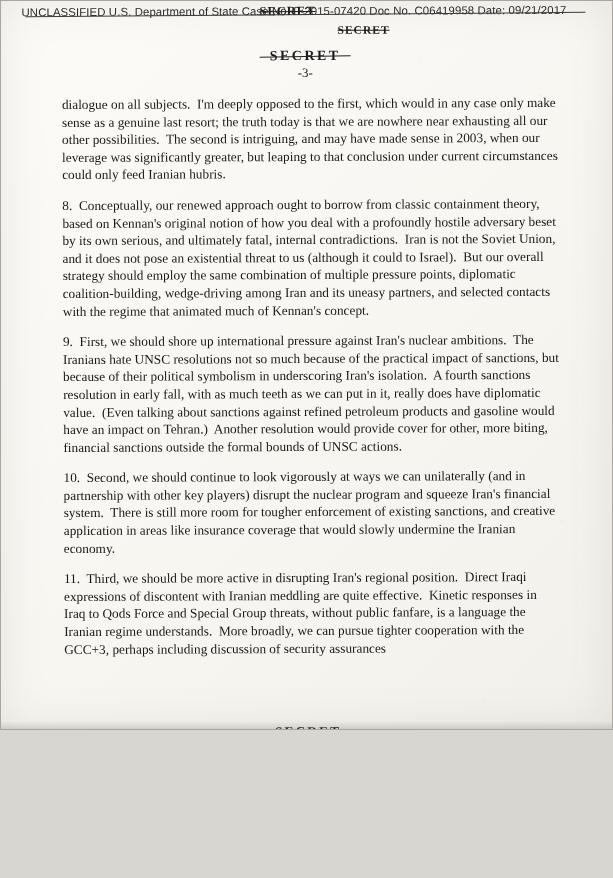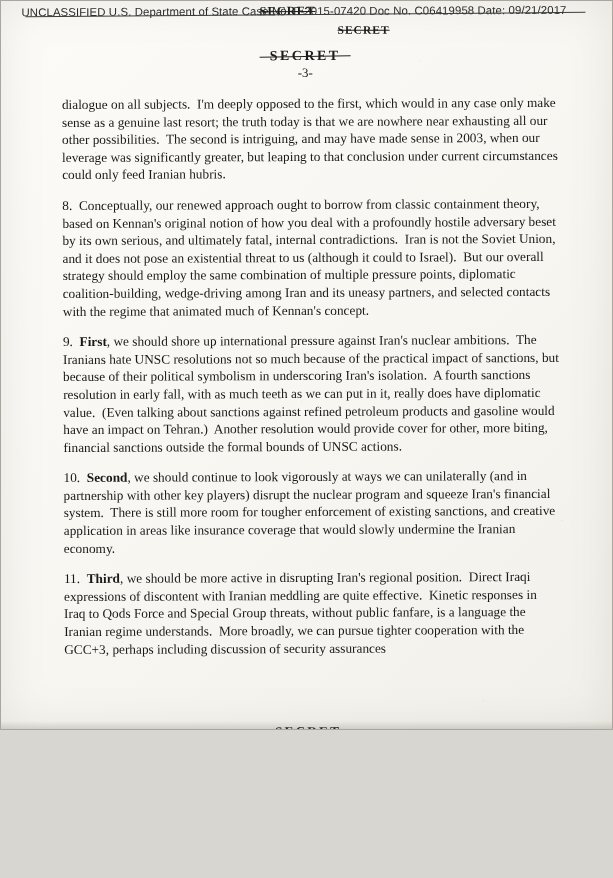--- a/index.html
+++ b/index.html
@@ -72,21 +72,21 @@
   .page-number {
     position:absolute; top:64px; left:0; width:100%;
     text-align:center; font-size:13px;
   }
   .body-text {
     position:absolute; top:94px; left:62px; width:496px;
     font-size:13.3px; line-height:17.6px; color:#191919;
     white-space:pre-wrap;
   }
   .para { margin:0 0 13px 0; }
-  .bold { font-weight:bold; }
+  .bold { font-weight:normal; }
   .noise {
     position:absolute; top:0; left:0; width:1px; height:1px; background:transparent;
     box-shadow:
       95px 150px 1px rgba(50,50,50,.18),
       540px 95px 1px rgba(50,50,50,.15),
       300px 400px 1px rgba(60,60,60,.12),
       120px 640px 1px rgba(60,60,60,.15),
       480px 700px 1px rgba(60,60,60,.14),
       60px 300px 1px rgba(60,60,60,.12),
       560px 520px 1px rgba(60,60,60,.13),

